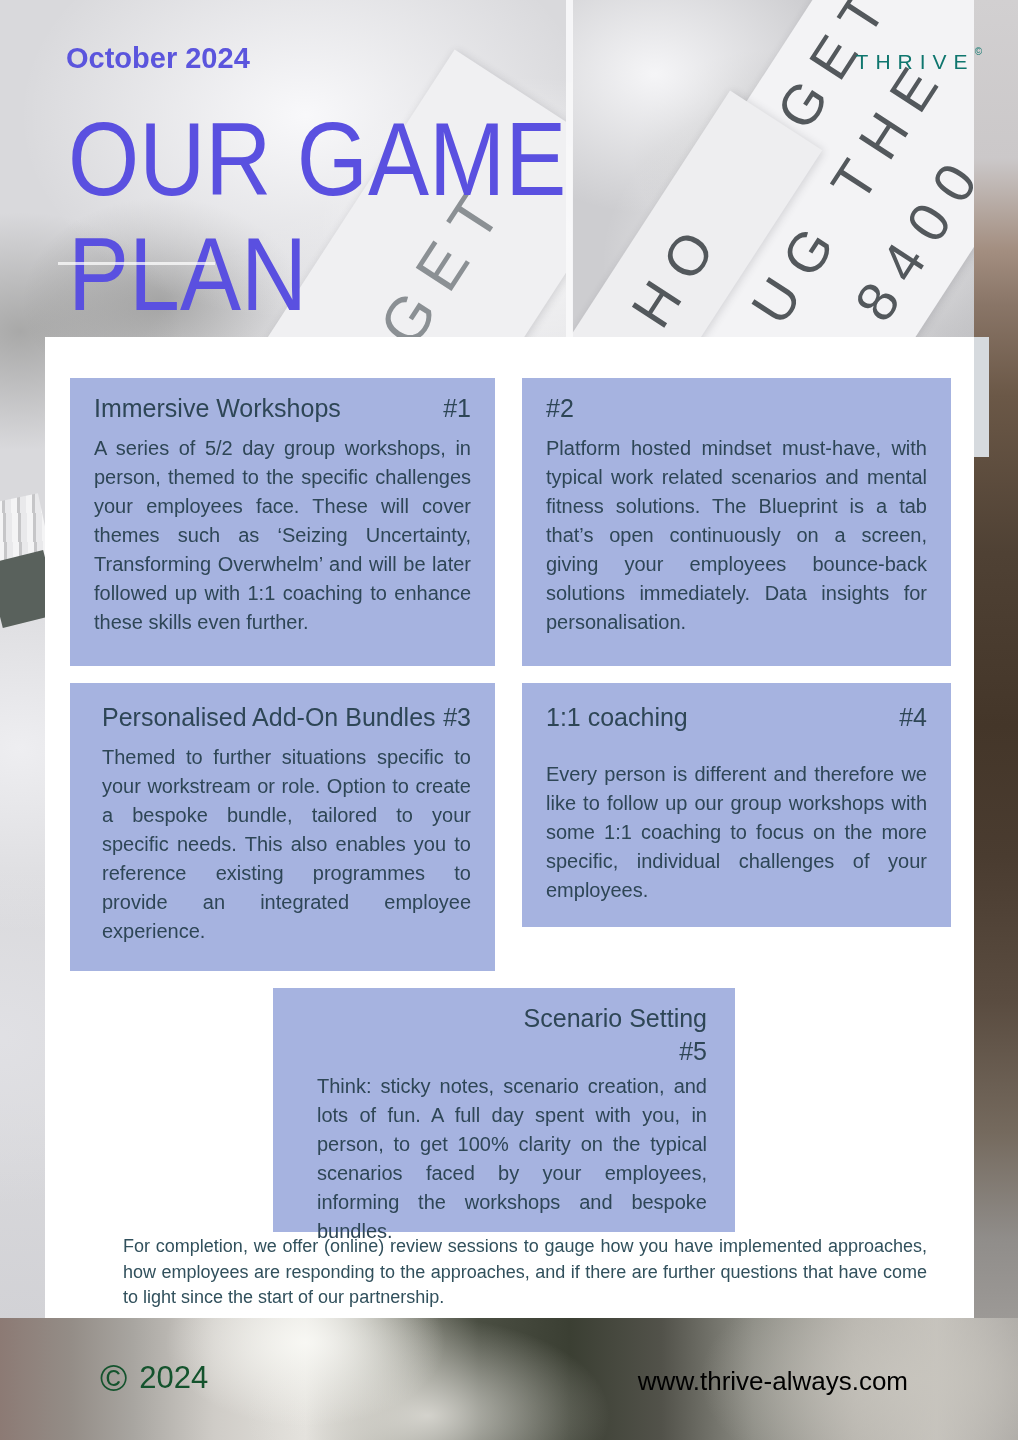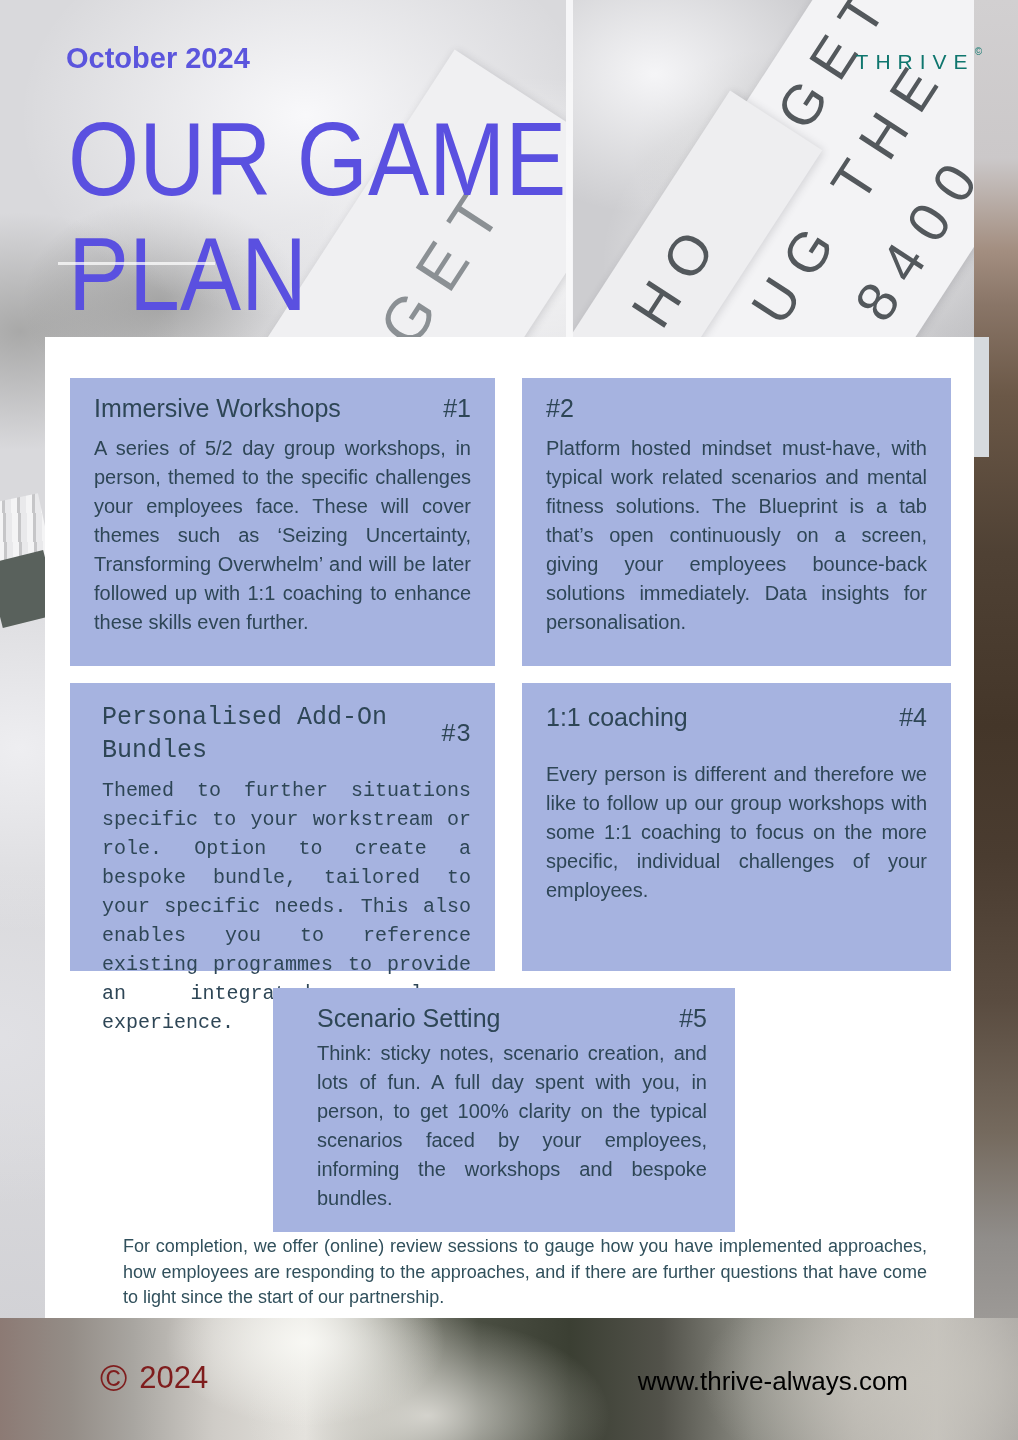--- a/index.html
+++ b/index.html
@@ -73,37 +73,37 @@
     position:absolute;left:68px;top:102px;z-index:6;color:#5a50e0;
     font-size:104px;line-height:115px;font-weight:400;
     transform:scaleX(.88);transform-origin:left top;white-space:nowrap;
   }
   .plan-strike{position:absolute;left:58px;top:262px;width:157px;height:3px;background:rgba(255,255,255,.72);z-index:7;}
   .brand{position:absolute;right:36px;top:46px;z-index:6;color:#0f766e;font-size:21px;letter-spacing:7px;white-space:nowrap;}
   .brand sup{font-size:10px;letter-spacing:0;vertical-align:14px;}
   
   .content-box{position:absolute;left:45px;top:337px;width:929px;height:981px;background:#ffffff;z-index:4;}
   .card{position:absolute;background:#a6b3e0;box-sizing:border-box;padding:14px 24px;color:#2e4656;}
-  .card-head{display:flex;justify-content:space-between;align-items:center;margin-bottom:9px;}
+  .card-head{display:flex;justify-content:space-between;align-items:flex-end;margin-bottom:9px;}
   .card-title{font-size:25px;line-height:33px;}
   .card-num{font-size:25px;line-height:33px;}
   .card-body{font-size:20px;line-height:29px;text-align:justify;}
   .card-1{left:25px;top:41px;width:425px;height:288px;}
   .card-2{left:477px;top:41px;width:429px;height:288px;}
-  .card-3{left:25px;top:346px;width:425px;height:288px;padding-top:18px;padding-left:32px;font-family:Liberation Mono, monospace;}
-  .card-4{left:477px;top:346px;width:429px;height:288px;padding-top:18px;}
+  .card-3{left:25px;top:346px;width:425px;height:288px;padding-top:18px;padding-left:32px;}
+  .card-4{left:477px;top:346px;width:429px;height:244px;padding-top:18px;}
   .card-4 .card-body{margin-top:26px;}
   .card-5{left:228px;top:651px;width:462px;height:244px;padding:14px 28px 12px 44px;}
-  .card-5 .card-head{margin-bottom:4px;}
+  .card-5 .card-head{margin-bottom:4px;flex-direction:column;}
   .closing-note{
     position:absolute;left:78px;top:897px;width:804px;
     font-size:18px;line-height:25.5px;color:#31505c;text-align:justify;
   }
   
-  .copyright{position:absolute;left:100px;top:1358px;color:#7f1d1d;z-index:5;}
+  .copyright{position:absolute;left:100px;top:1358px;color:#14532d;z-index:5;}
   .copyright .sym{font-size:37px;vertical-align:-3px;margin-right:12px;}
   .copyright .yr{font-size:31px;}
   .website{position:absolute;right:110px;top:1366px;color:#000000;font-size:26px;z-index:5;}
 </style>
 </head>
 <body>
 
 <div class="page">
 
   <div class="bg-base"></div>

